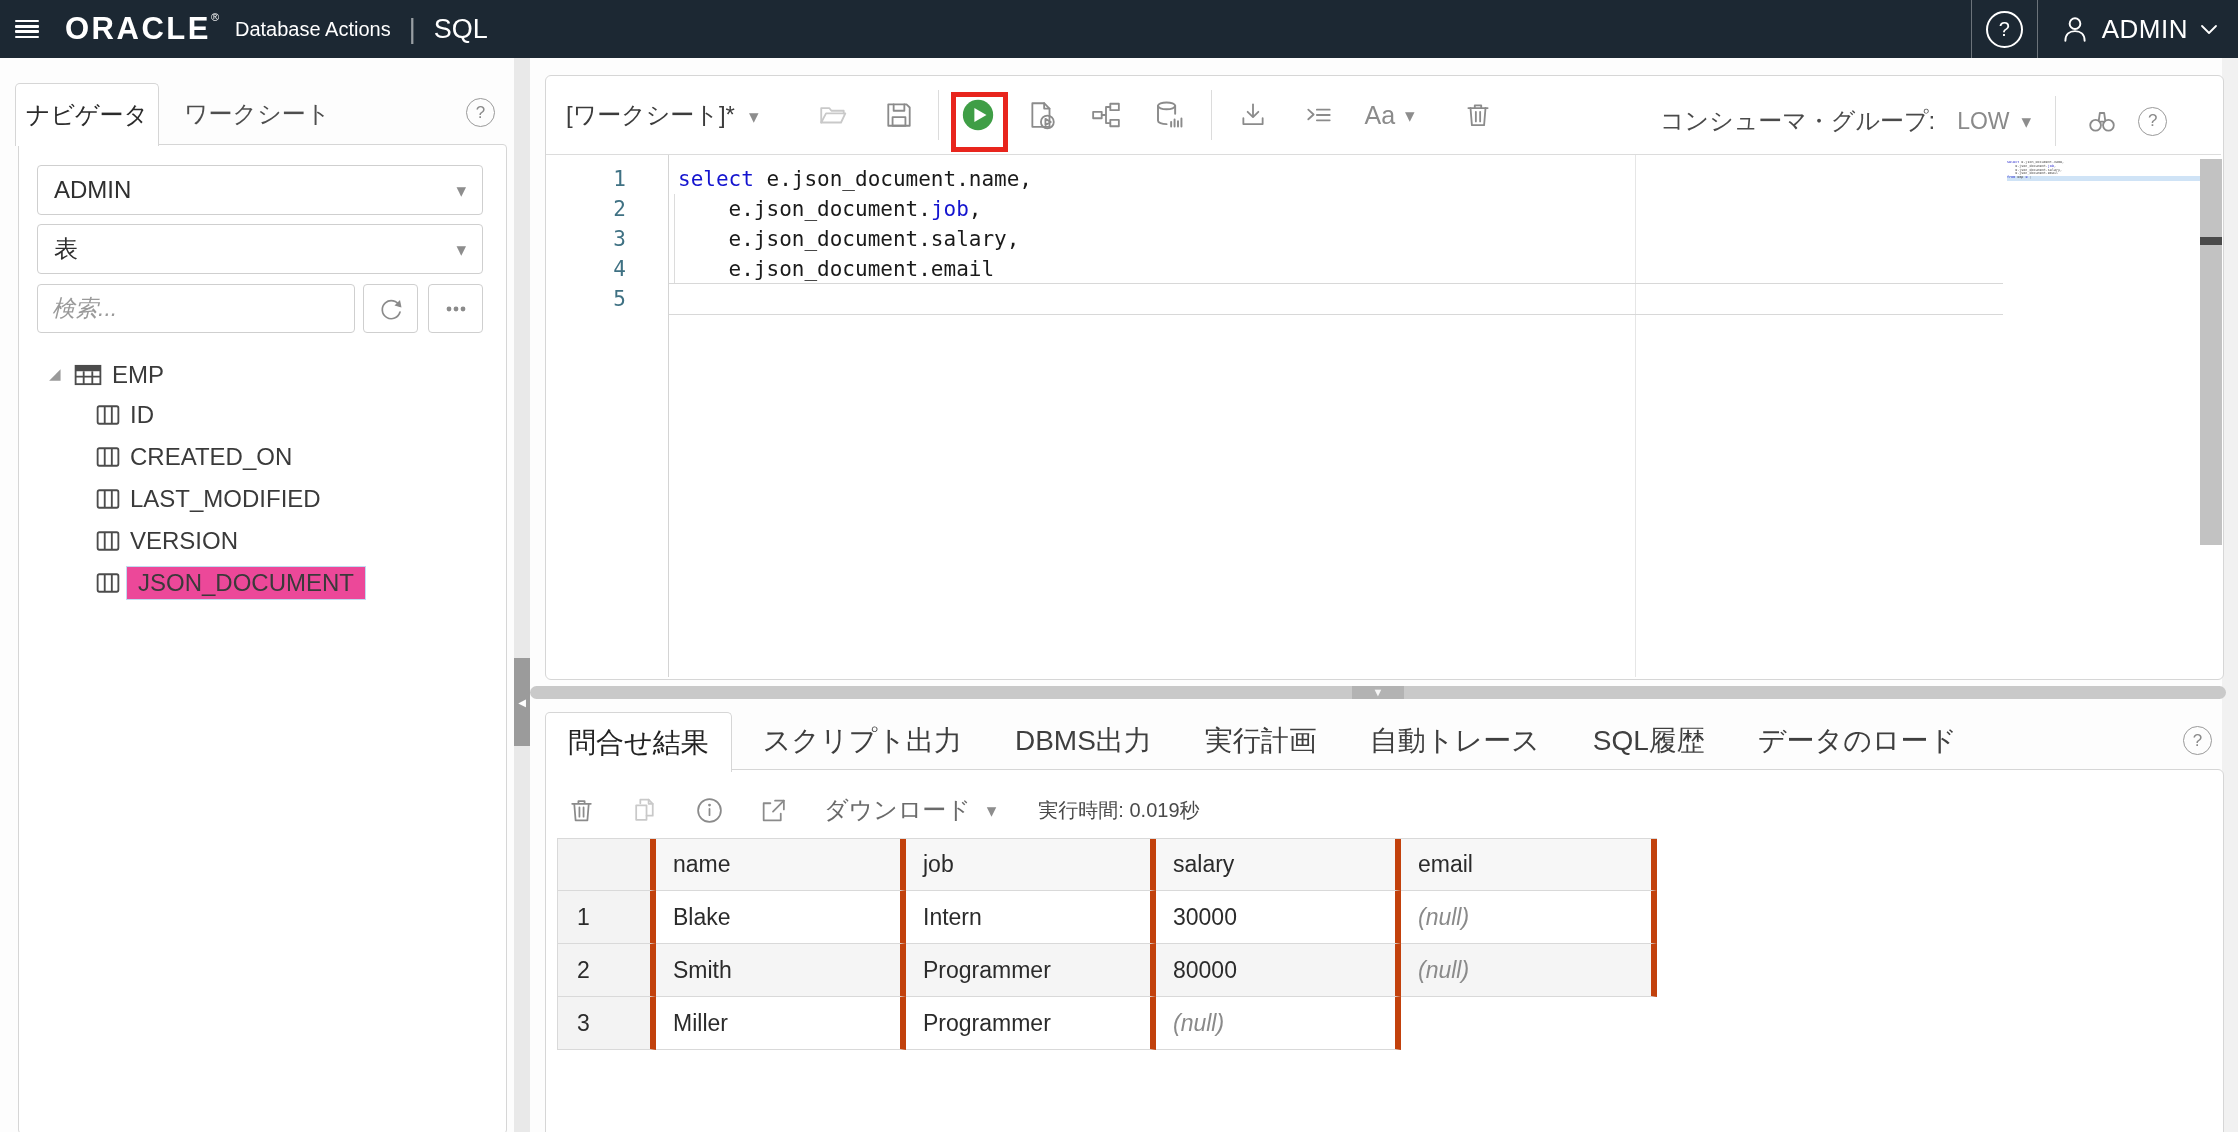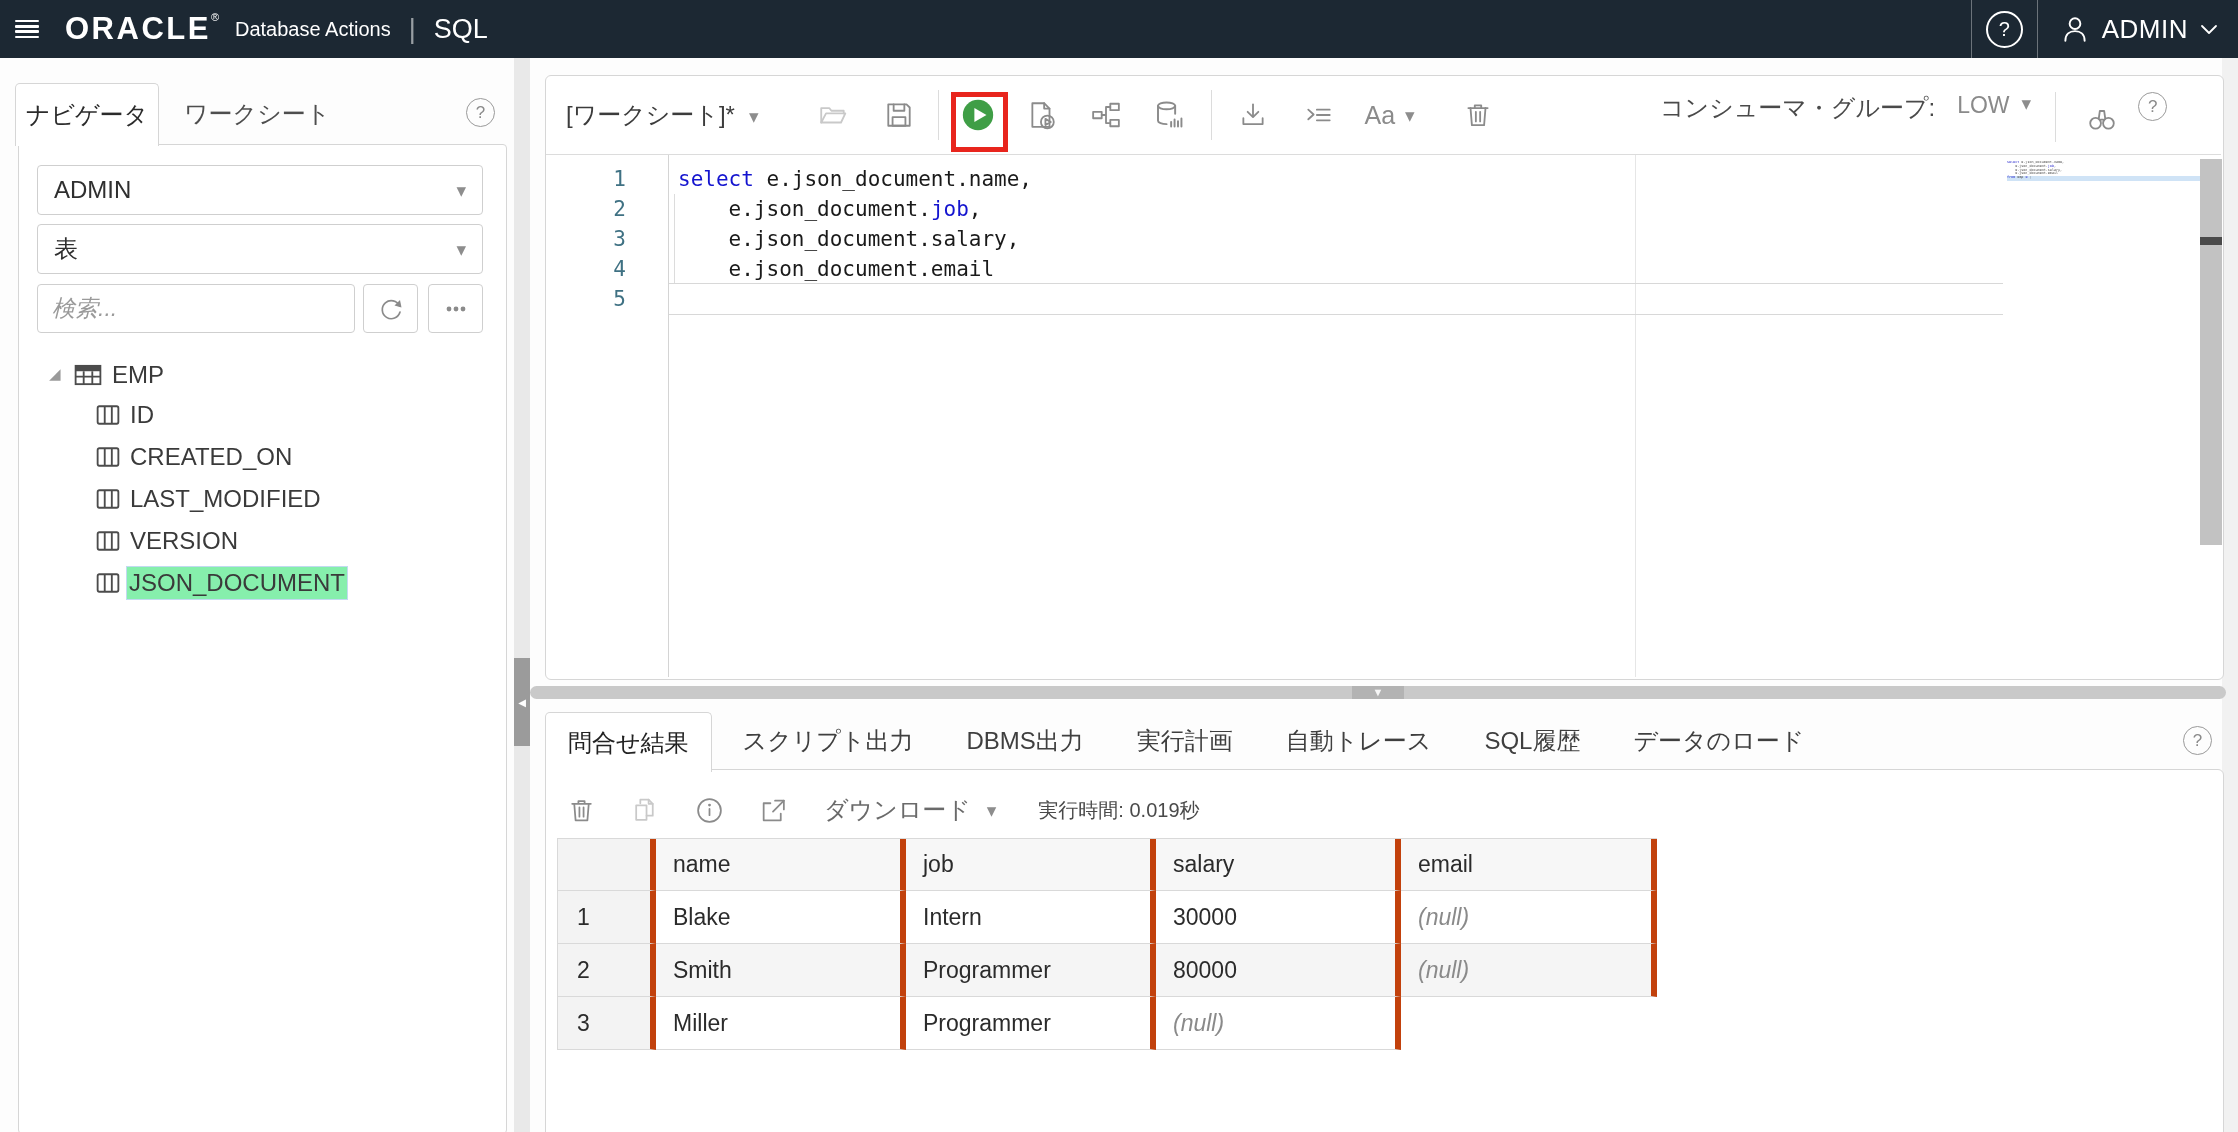--- a/index.html
+++ b/index.html
@@ -42,41 +42,41 @@
               font-size:23px;font-style:italic;padding:0 14px;box-sizing:border-box;color:#444;z-index:3;
               font-family:"Liberation Sans",sans-serif;outline:none;}
   .search-inp::placeholder{color:#9a9a9a;}
   .sq-btn{width:55px;height:49px;background:#fff;border:1px solid #cfcfcf;border-radius:4px;display:flex;
           align-items:center;justify-content:center;cursor:pointer;z-index:3;box-sizing:border-box;}
   .tree-row{position:absolute;height:38px;display:flex;align-items:center;z-index:3;font-size:24px;color:#3a3a3a;}
   .tree-children .tree-row{position:static;}
   .tree-kids{left:96px;top:394px;z-index:3;display:flex;flex-direction:column;}
   .tree-kids .tree-row{height:42px;}
   .tree-label{margin-left:10px;cursor:default;}
-  .tree-label.selected{background:#86efac;border:1px solid #c2daf0;padding:2px 2px;margin-left:6px;}
+  .tree-label.selected{background:#ec4899;border:1px solid #c2daf0;padding:2px 11px;margin-left:6px;}
 
   
   .vsplit{left:514px;top:58px;width:16px;height:1074px;background:#e9e9e9;z-index:1;}
   .vsplit-handle{left:514px;top:658px;width:16px;height:88px;background:#9b9b9b;z-index:2;display:flex;
                  align-items:center;justify-content:center;color:#fff;font-size:10px;cursor:col-resize;}
   .hsplit{left:530px;top:686px;width:1696px;height:13px;background:#c9c9c9;border-radius:7px;z-index:1;}
   .hsplit-btn{left:1352px;top:686px;width:52px;height:13px;background:#b3b3b3;z-index:2;display:flex;
               align-items:center;justify-content:center;color:#f7f7f7;font-size:11px;line-height:11px;cursor:pointer;}
 
   
   .main-card{left:545px;top:75px;width:1677px;height:603px;border-radius:6px;z-index:2;}
   .ws-toolbar{left:546px;top:76px;width:1675px;height:78px;display:flex;align-items:center;z-index:3;}
   .ws-title{font-size:24px;color:#3c3c3c;margin-left:20px;cursor:pointer;}
   .ws-title .chev{margin-left:14px;}
   .tool{width:50px;height:54px;display:flex;align-items:center;justify-content:center;cursor:pointer;}
   .tool-div{width:1px;height:50px;background:#dcdcdc;margin:0 8px;}
   .aa-label{font-size:25px;color:#8b8b8b;cursor:pointer;display:flex;align-items:center;}
   .aa-label .chev{margin-left:10px;}
   .red-box{left:951px;top:92px;width:57px;height:60px;border:5px solid #e8251d;box-sizing:border-box;z-index:5;pointer-events:none;}
-  .cg-group{left:1660px;top:92px;height:58px;display:flex;z-index:3;}
+  .cg-group{left:1660px;top:92px;height:58px;display:flex;align-items:center;z-index:3;}
   .cg-label{font-size:24px;color:#4a4a4a;}
   .cg-value{font-size:23px;color:#8a8a8a;margin-left:22px;cursor:pointer;}
   .cg-group .chev{margin-left:12px;cursor:pointer;}
 
   
   .ed-divider{left:546px;top:154px;width:1675px;height:1px;background:#dcdcdc;z-index:3;}
   .gutter-border{left:668px;top:155px;width:1px;height:522px;background:#d4d4d4;z-index:3;}
   .indent-guide{left:674px;top:194px;width:1px;height:90px;background:#dcdcdc;z-index:3;}
   .print-margin{left:1635px;top:155px;width:1px;height:522px;background:#e6e6e6;z-index:3;}
   .gutter{left:548px;top:164px;width:100px;z-index:4;text-align:right;}
@@ -89,21 +89,21 @@
   .minimap{left:2007px;top:161px;width:192px;z-index:4;overflow:hidden;}
   .minimap .mini-line{height:3.8px;line-height:3.8px;font-family:"DejaVu Sans Mono",monospace;font-size:3.4px;white-space:pre;color:#444;}
   .minimap .kw{color:#2222cc;}
   .mini-hl{left:2007px;top:176px;width:193px;height:5px;background:#cfe3f6;z-index:3;}
   .ed-scroll{left:2200px;top:159px;width:22px;height:386px;background:#c2c2c2;z-index:4;cursor:pointer;}
   .ed-thumb{left:2200px;top:237px;width:22px;height:8px;background:#4a4a4a;z-index:5;cursor:grab;}
   .right-strip{left:2222px;top:58px;width:16px;height:1074px;background:#f1f1f1;z-index:0;}
 
   
   .rtabs{left:545px;top:712px;height:58px;display:flex;align-items:stretch;z-index:3;}
-  .rtab{display:flex;align-items:center;padding:8px 22px;margin-left:9px;font-size:24px;color:#3f3f3f;cursor:pointer;justify-content:flex-end;}
+  .rtab{display:flex;align-items:center;padding:8px 22px;margin-left:9px;font-size:28px;color:#3f3f3f;cursor:pointer;justify-content:flex-end;}
   .rtab.active{margin-left:0;background:#fff;border:1px solid #d6d6d6;border-bottom:none;border-radius:5px 5px 0 0;
                height:60px;box-sizing:border-box;z-index:4;color:#222;}
   .rtabs-help{left:2183px;top:726px;z-index:3;}
   .res-card{left:545px;top:769px;width:1677px;height:363px;border-radius:0 6px 0 0;z-index:2;}
   .res-toolbar{left:558px;top:782px;height:56px;display:flex;align-items:center;z-index:3;}
   .res-toolbar .tool{width:46px;height:50px;margin-right:18px;}
   .dl-label{font-size:24px;color:#6a6a6a;margin-left:10px;cursor:pointer;display:flex;align-items:center;}
   .dl-label .chev{margin-left:16px;}
   .elapsed{font-size:20px;color:#4a4a4a;margin-left:42px;}
 

